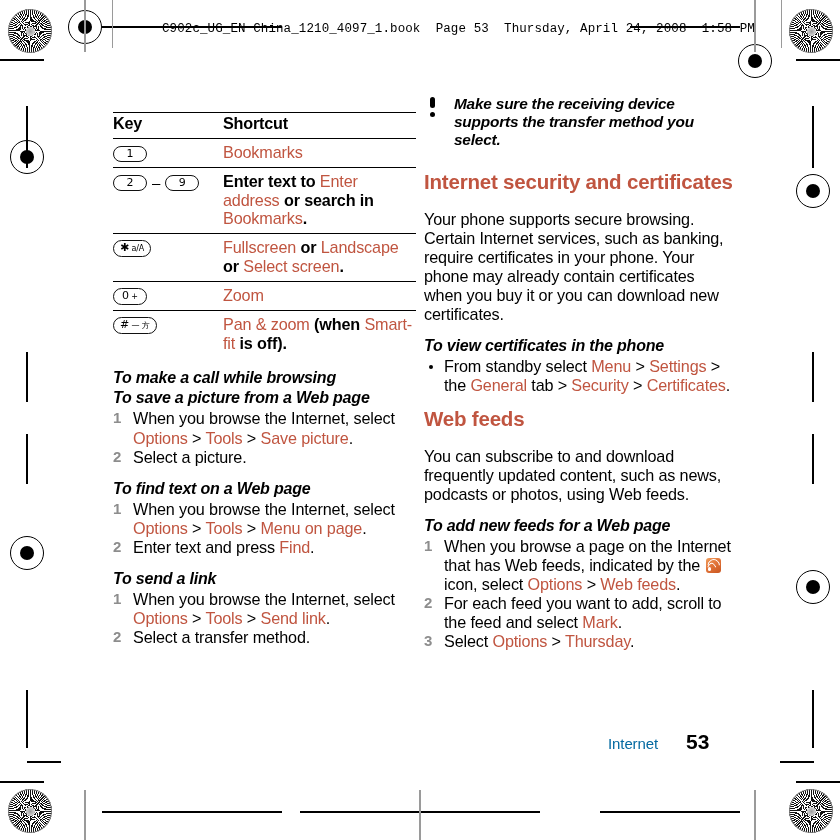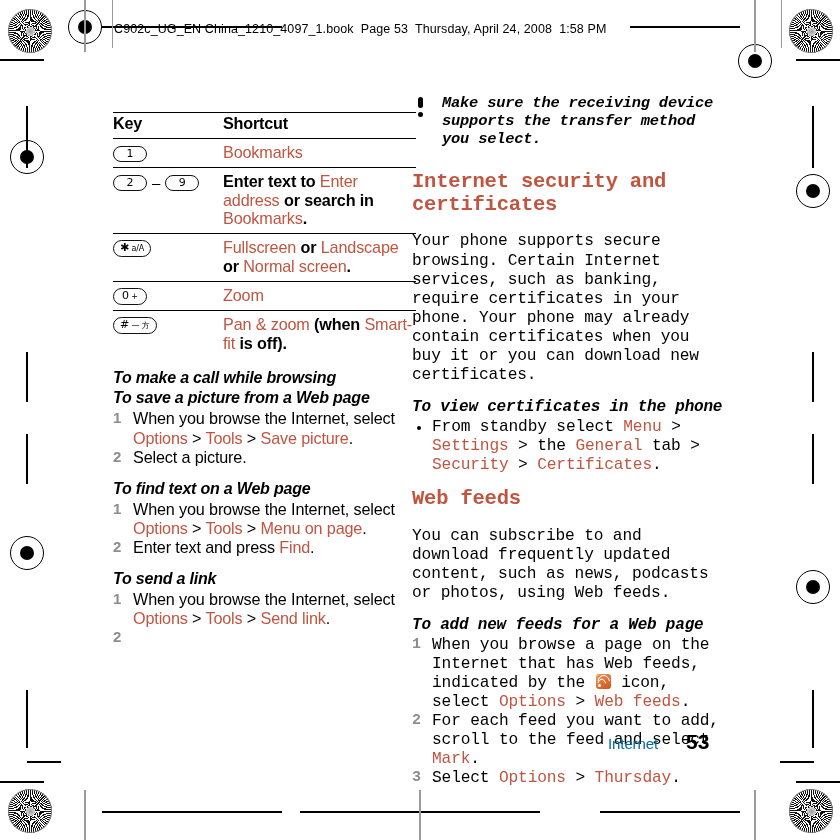--- a/index.html
+++ b/index.html
@@ -45,31 +45,32 @@
     width: 14px; height: 14px; margin: -7px 0 0 -7px;
     border-radius: 50%;
     background: #000;
   }
   .tline { position: absolute; background: #000; }
   .cropline { position: absolute; background: #000; }
 
   
   .hdr-text {
     position: absolute;
-    font-family: Liberation Sans, sans-serif;
+    font-family: Liberation Mono, monospace;
     font-size: 12.5px;
     letter-spacing: 0.1px;
     white-space: pre;
     color: #000;
+    padding-left: 48px;
   }
 
   
   .col { position: absolute; }
   .col-left  { left: 113px; top: 112px; width: 303px; }
-  .col-right { left: 412px; top: 95px;  width: 312px; font-family: Liberation Mono, monospace; }
+  .col-right { left: 424px; top: 95px;  width: 312px; }
 
   
   .h2 {
     color: #c05540;
     font-size: 20.5px;
     font-weight: 700;
     line-height: 1.12;
     margin: 0 0 4px 0;
     letter-spacing: -0.2px;
   }
@@ -315,21 +316,21 @@
         <tr>
           <td class="c1"><span class="keycap">1</span></td>
           <td><span class="acc">Bookmarks</span></td>
         </tr>
         <tr>
           <td class="c1"><span class="keycap">2</span><span class="dash">–</span><span class="keycap">9</span></td>
           <td><span style="font-weight: 700;">Enter text to </span><span class="acc">Enter address</span><span style="font-weight: 700;"> or search in </span><span class="acc">Bookmarks</span><span style="font-weight: 700;">.</span></td>
         </tr>
         <tr>
           <td class="c1"><span class="keycap">✱<span class="sm"> a/A</span></span></td>
-          <td><span class="acc">Fullscreen</span><span style="font-weight: 700;"> or </span><span class="acc">Landscape</span><span style="font-weight: 700;"> or </span><span class="acc">Normal screen</span><span style="font-weight: 700;">.</span></td>
+          <td><span class="acc">Fullscreen</span><span style="font-weight: 700;"> or </span><span class="acc">Landscape</span><span style="font-weight: 700;"> or </span><span class="acc">Select screen</span><span style="font-weight: 700;">.</span></td>
         </tr>
         <tr>
           <td class="c1"><span class="keycap">0<span class="sm"> +</span></span></td>
           <td><span class="acc">Zoom</span></td>
         </tr>
         <tr>
           <td class="c1"><span class="keycap">#<span class="sm"> — 方</span></span></td>
           <td><span class="acc">Pan &amp; zoom</span><span style="font-weight: 700;"> (when </span><span class="acc">Smart-fit</span><span style="font-weight: 700;"> is off).</span></td>
         </tr>
       </tbody>
@@ -346,21 +347,21 @@
 
   <div class="proc-title">To find text on a Web page</div>
   <ol class="steps">
       <li><span class="num">1</span><span><span>When you browse the Internet, select </span><span class="acc">Options</span><span> &gt; </span><span class="acc">Tools</span><span> &gt; </span><span class="acc">Menu on page</span><span>.</span></span></li>
       <li><span class="num">2</span><span><span>Enter text and press </span><span class="acc">Find</span><span>.</span></span></li>
     </ol>
 
   <div class="proc-title">To send a link</div>
   <ol class="steps">
       <li><span class="num">1</span><span><span>When you browse the Internet, select </span><span class="acc">Options</span><span> &gt; </span><span class="acc">Tools</span><span> &gt; </span><span class="acc">Send link</span><span>.</span></span></li>
-      <li><span class="num">2</span></li>
+      <li><span class="num">2</span><span><span>Select a transfer method.</span></span></li>
     </ol>
 
 </div>
 
 <div class="col col-right">
 
   <div class="note">
     <span class="bang">
       <span class="b1"></span>
         <span class="b2"></span>

